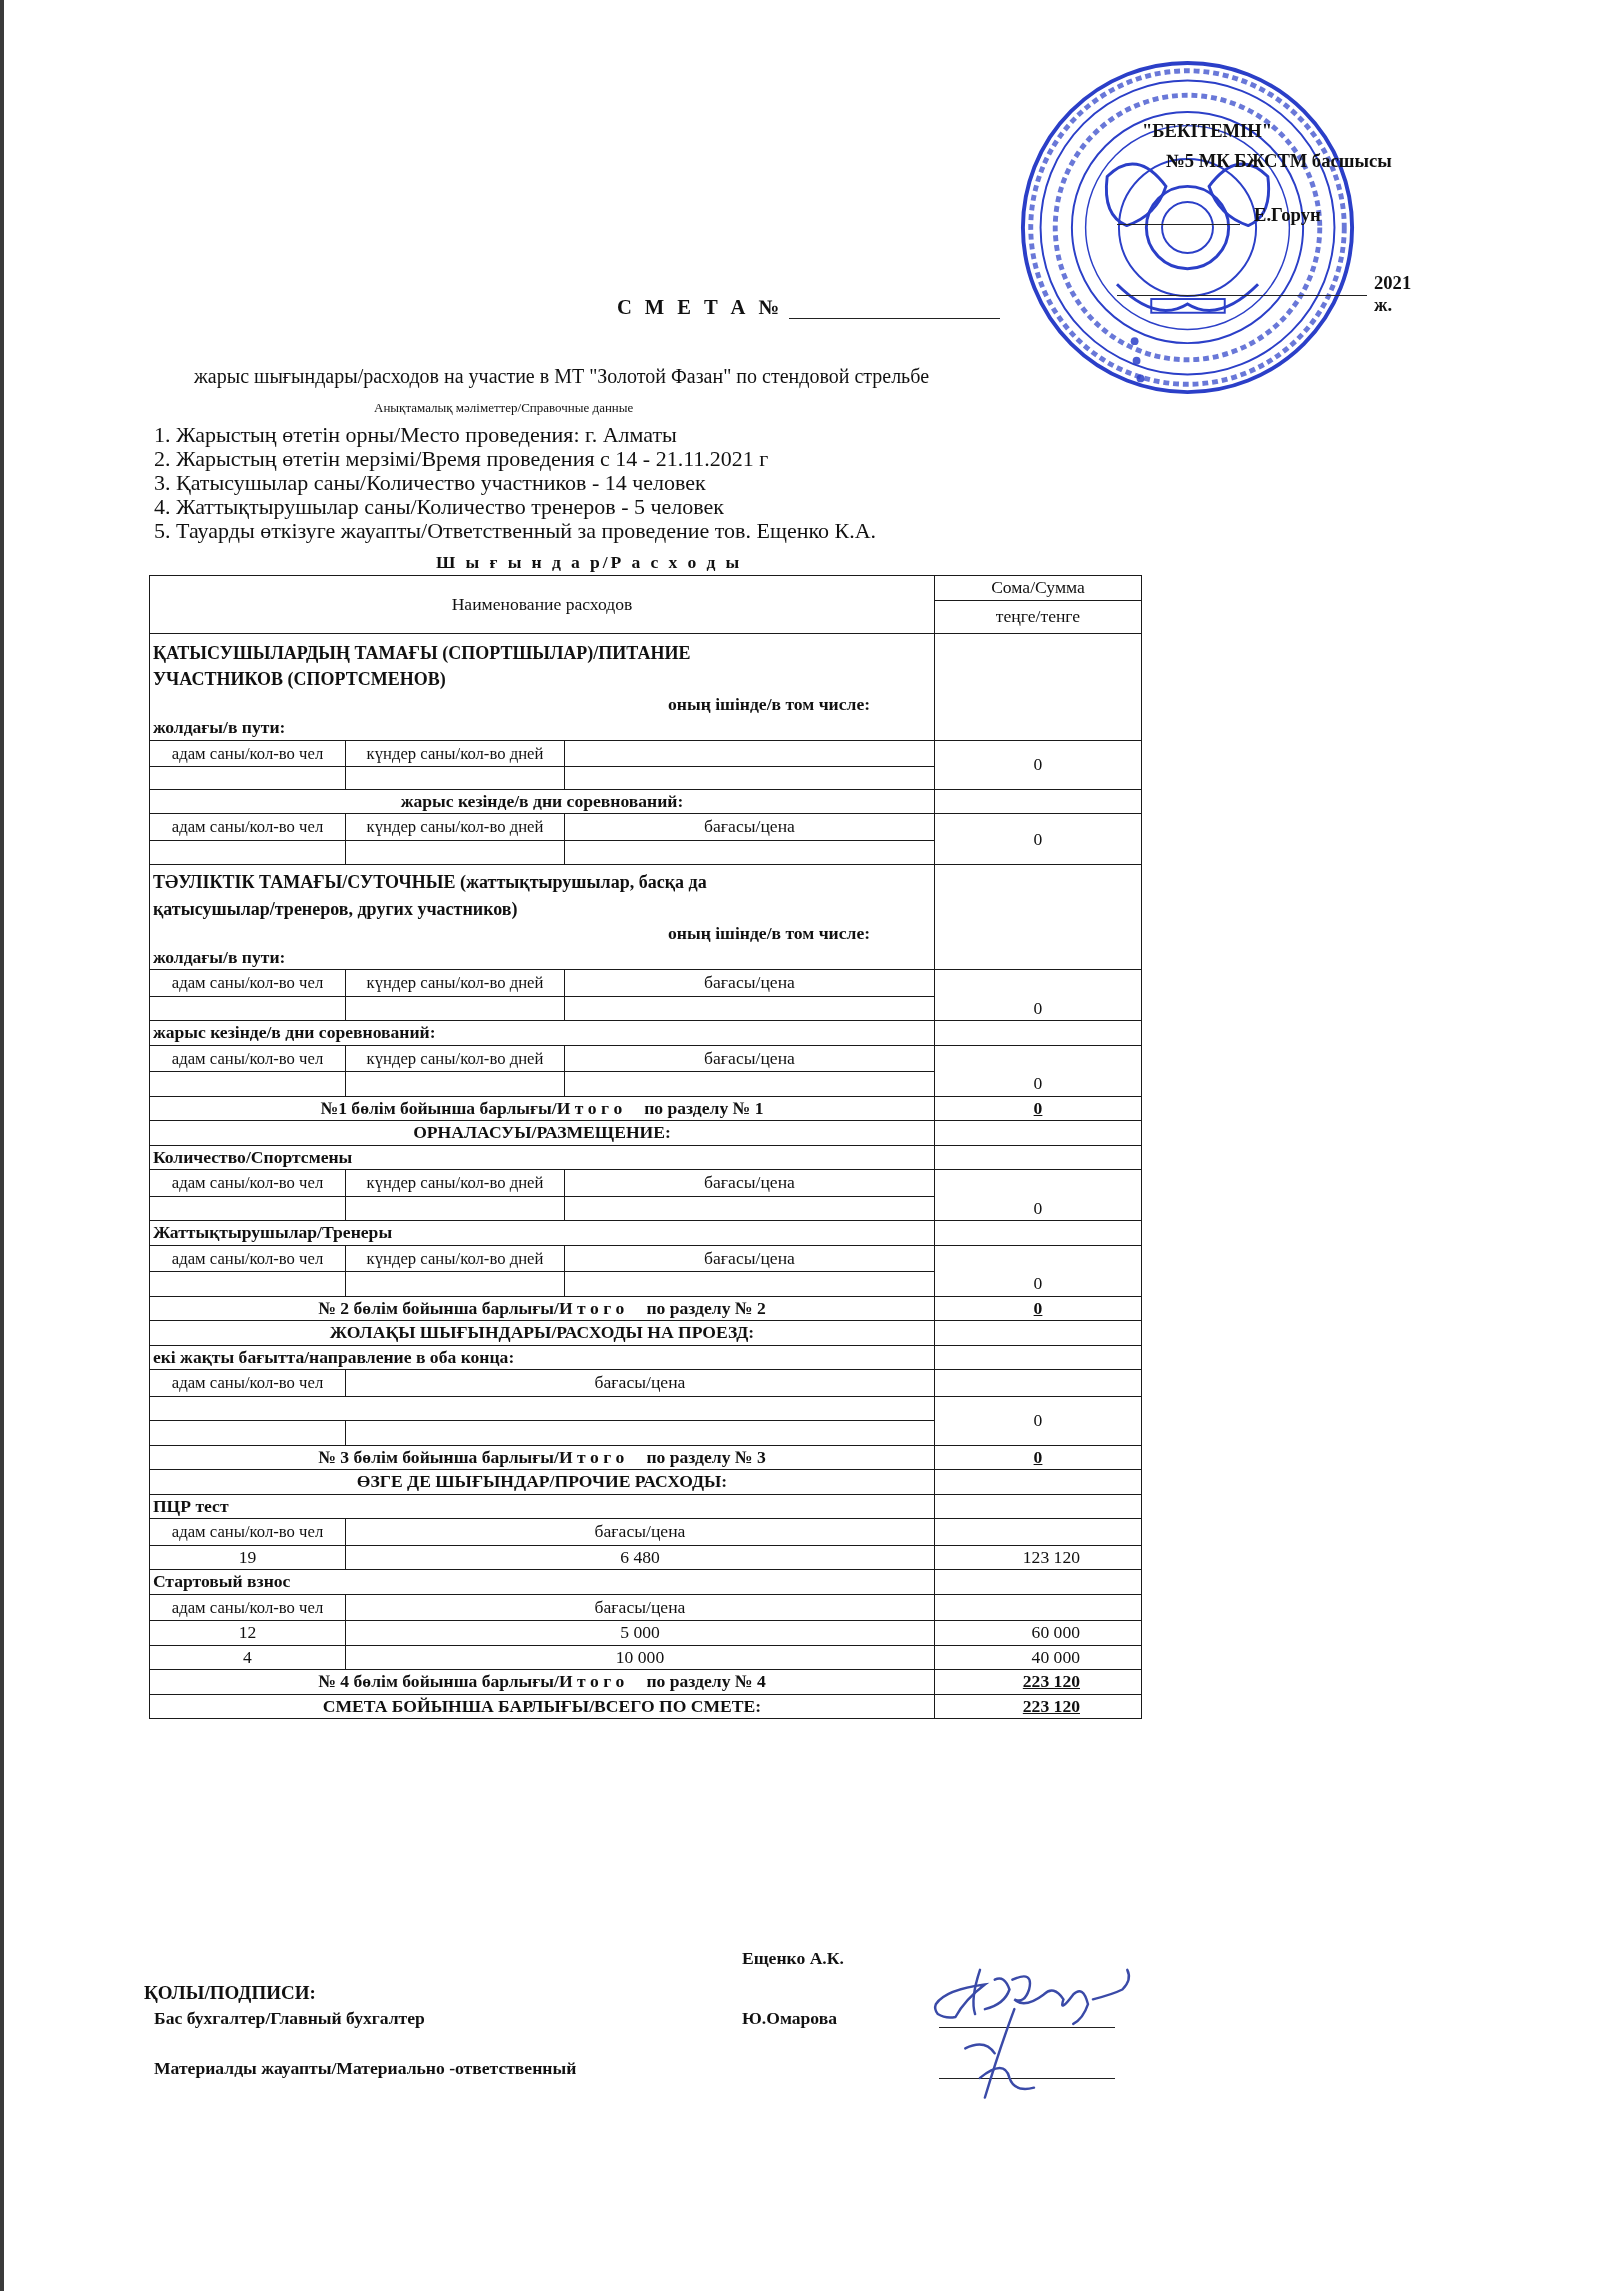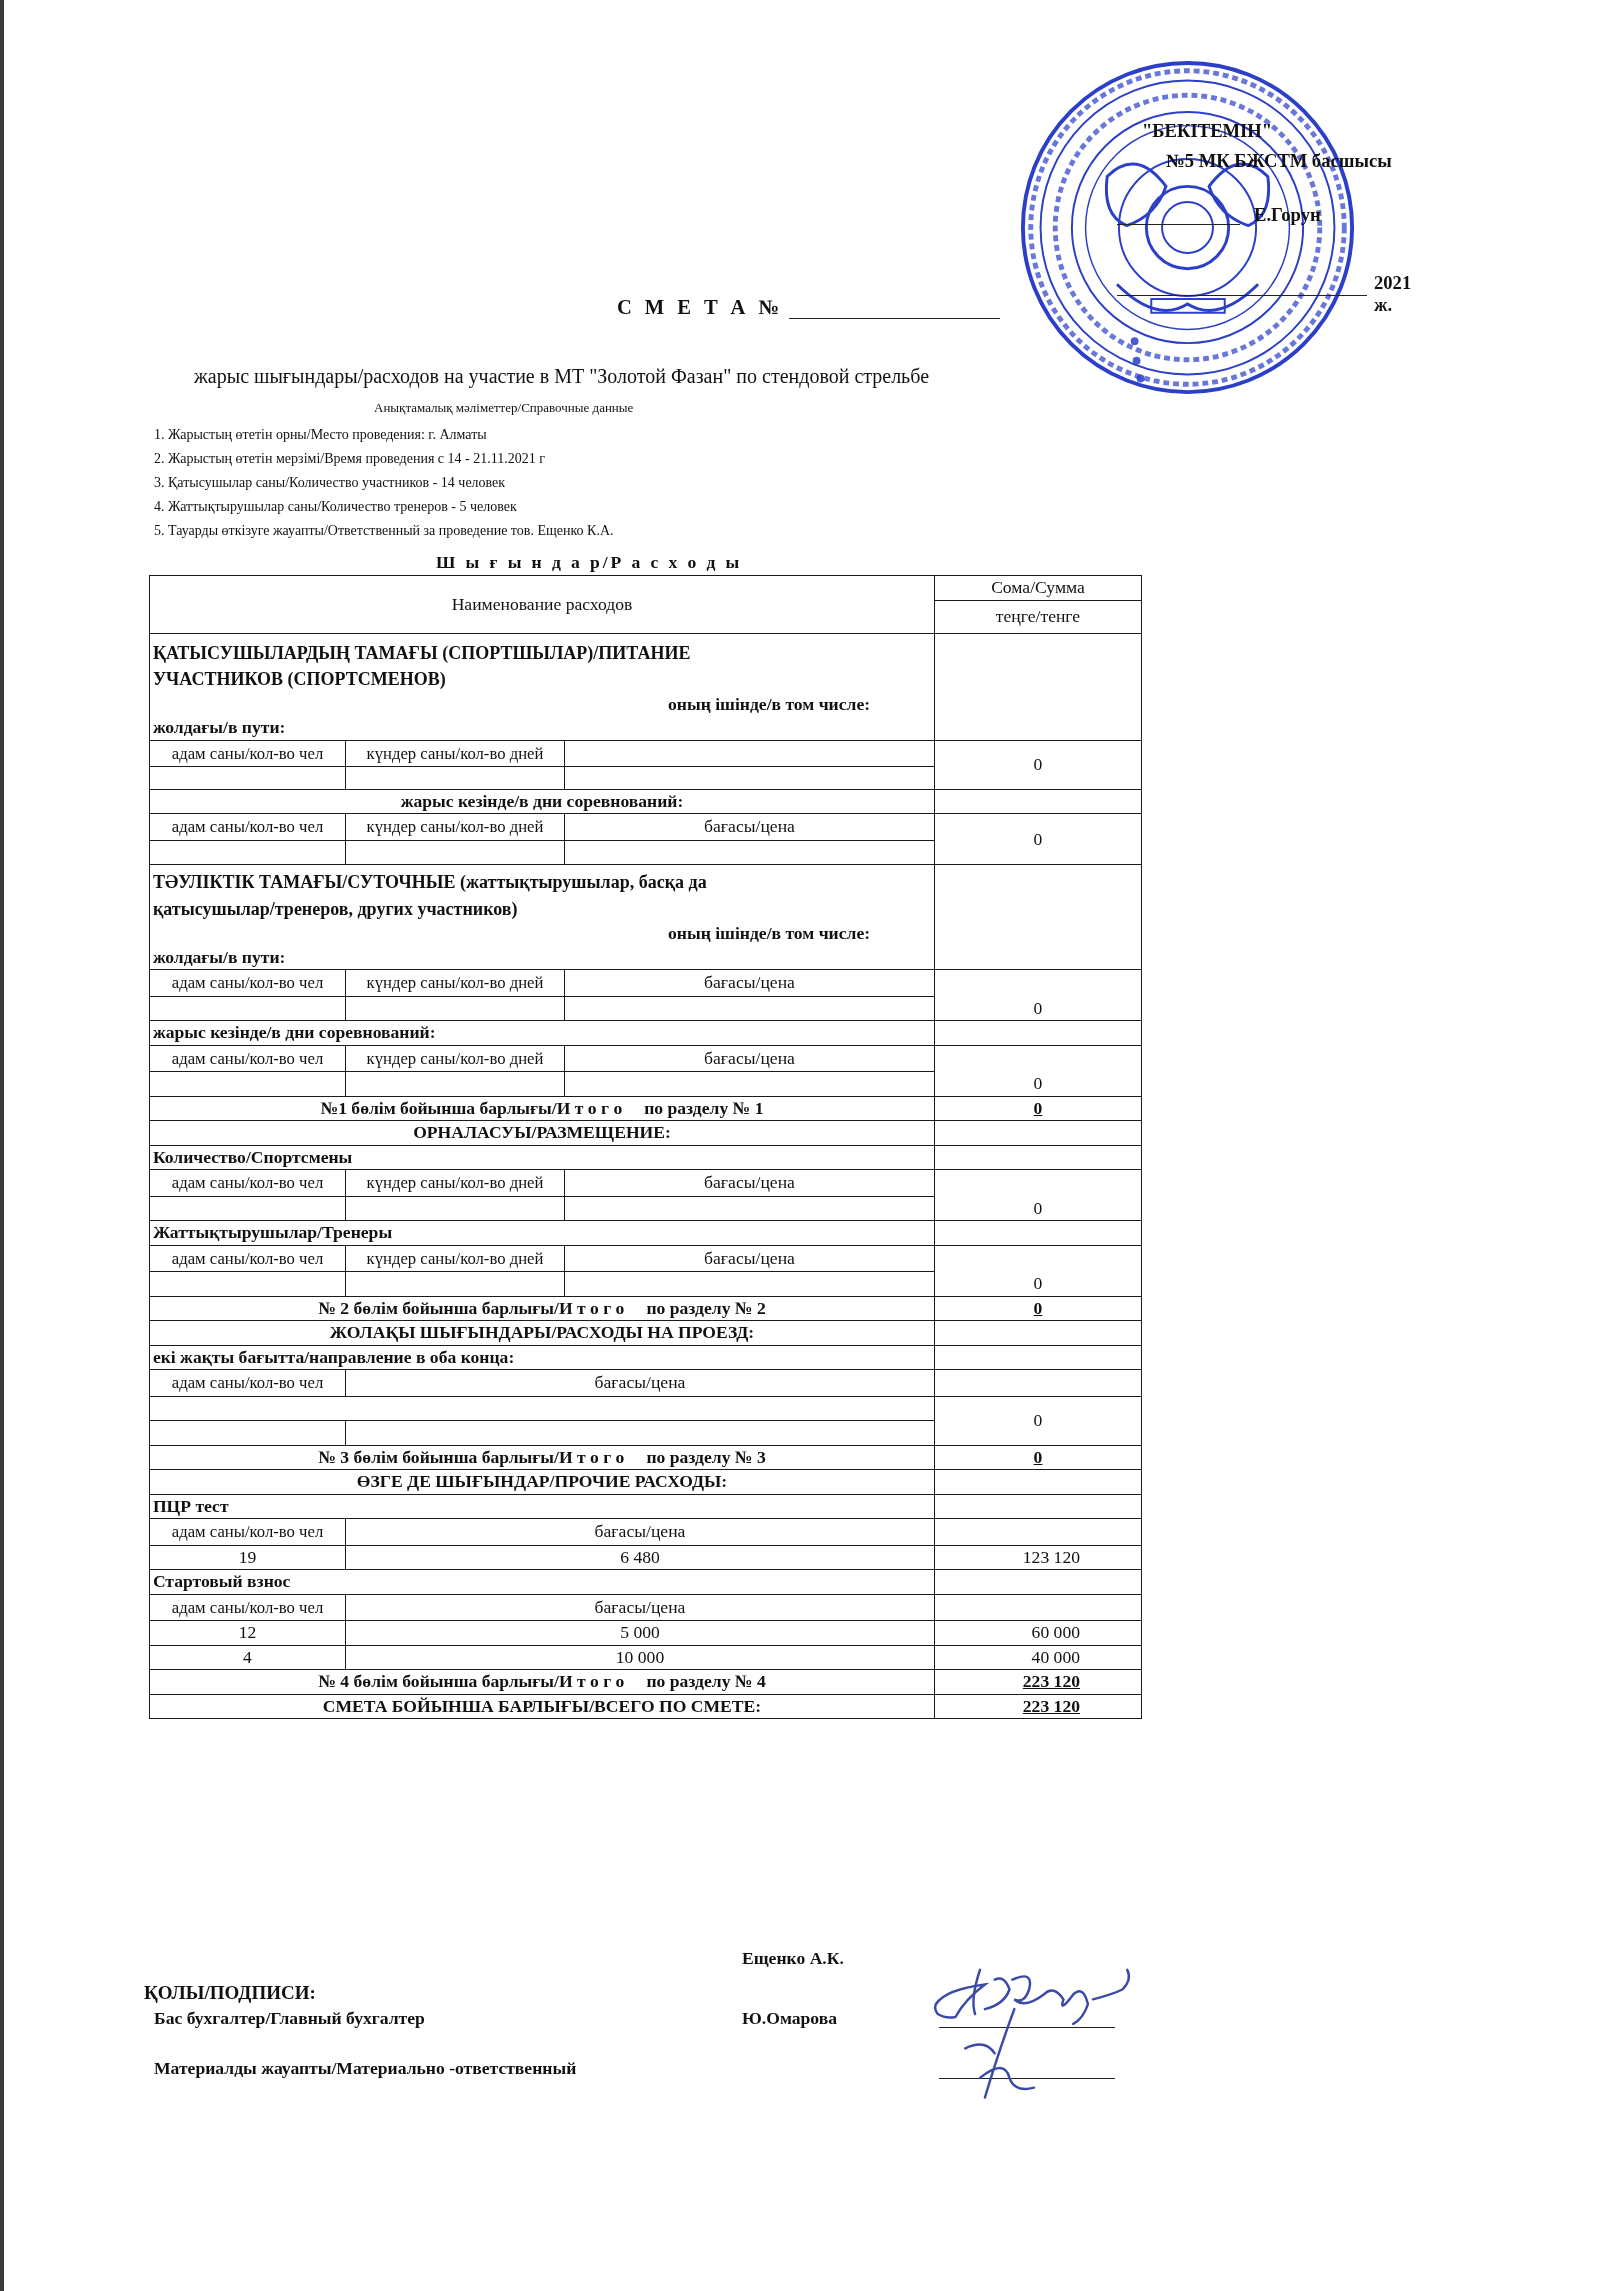--- a/index.html
+++ b/index.html
@@ -7,21 +7,21 @@
          font-family: "Liberation Serif", "DejaVu Serif", serif; color: #111; }
   .edge { position: absolute; left: 0; top: 0; width: 3.9px; height: 2292px; background: #3a3a3a; }
   .abs { position: absolute; }
   .stamp-area { position: absolute; left: 1019px; top: 59px; width: 412px; height: 343px; }
   .stamp { position: absolute; left: 0; top: 0; width: 338px; height: 338px; }
   .approve { position: absolute; font-weight: bold; font-size: 18.6px; }
   .title { left: 617px; top: 296px; font-size: 20.6px; font-weight: bold; letter-spacing: 3.9px; }
   .title-line { display: inline-block; width: 211px; border-bottom: 1.5px solid #222; margin-left: 5.9px; height: 17.6px; vertical-align: bottom; }
   .subtitle { left: 154px; top: 365px; font-size: 20px; margin-left: 40px; }
   .ref-title { left: 374px; top: 400px; font-size: 13px; }
-  .ref-list { left: 154px; top: 423px; font-size: 14px; line-height: 24px; }
+  .ref-list { left: 154px; top: 423px; font-size: 22px; line-height: 24px; }
   .ref-list div { white-space: nowrap; }
   .expenses-title { left: 436px; top: 552px; font-size: 17.6px; font-weight: bold; letter-spacing: 2.9px; }
 
   table.smeta { position: absolute; left: 149px; top: 575px; width: 991px; border-collapse: collapse;
                 font-size: 17.6px; table-layout: fixed; }
   table.smeta td { border: 1.6px solid #1a1a1a; padding: 0 2.9px; line-height: 23.5px; vertical-align: middle; }
   .c { text-align: center; }
   .b { font-weight: bold; }
   .u { text-decoration: underline; }
   .sum { text-align: center; }

